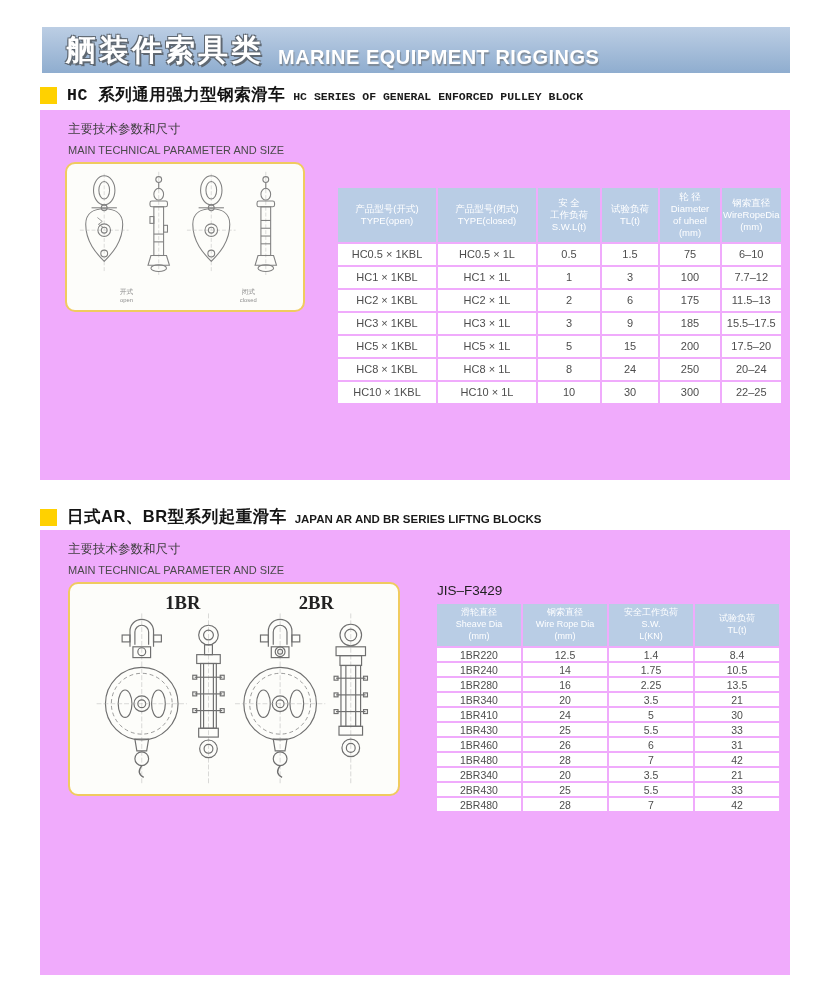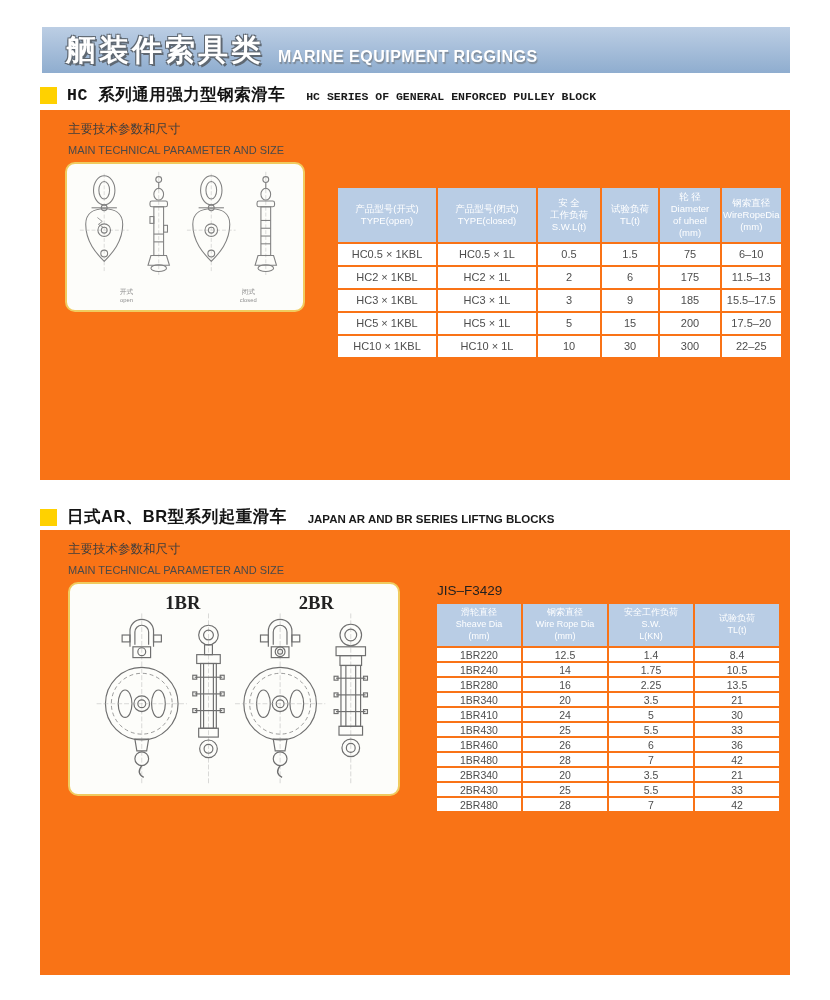--- a/index.html
+++ b/index.html
@@ -5,33 +5,33 @@
   html,body { margin:0; padding:0; background:#ffffff; }
   body { width:830px; height:1000px; font-family:"Liberation Sans", sans-serif; }
   .page { position:relative; width:802px; height:1000px; background:#fff; overflow:hidden; }
 
   
   .banner { position:absolute; left:42px; top:27px; width:748px; height:46px;
     background:linear-gradient(#bccee4,#8fadcf); display:flex; align-items:center;
     padding-left:24px; box-sizing:border-box; }
   .banner-zh { font-size:30px; font-weight:bold; color:#ffffff; letter-spacing:3px;
     text-shadow:2px 2px 0 #5f6872, -1px -1px 0 #5f6872, 1px -1px 0 #5f6872, -1px 1px 0 #5f6872; }
-  .banner-en { font-size:16px; font-weight:bold; color:#ffffff; margin-left:14px; margin-top:14px;
+  .banner-en { font-size:20px; font-weight:bold; color:#ffffff; margin-left:14px; margin-top:14px;
     letter-spacing:0.5px; text-shadow:1px 2px 1px #7e8a97; }
 
   
   .sec-head { position:absolute; left:40px; display:flex; align-items:center; }
   .sec1-head { top:84px;font-family:Liberation Mono, monospace; }
   .sec2-head { top:506px; }
   .bullet { width:17px; height:17px; background:#ffd100; margin-right:10px; flex:0 0 auto; }
   .sec-zh { font-size:16.5px; font-weight:bold; color:#141414; letter-spacing:0.5px; }
-  .sec-en { font-size:11.5px; font-weight:bold; color:#1a1a1a; margin-left:21px; margin-top:3px; }
+  .sec-en { font-size:11.5px; font-weight:bold; color:#1a1a1a; margin-left:8px; margin-top:3px; }
 
   
-  .panel { position:absolute; left:40px; width:750px; background:#f97316; }
+  .panel { position:absolute; left:40px; width:750px; background:#f0abfc; }
   .panel1 { top:110px; height:370px; }
   .panel2 { top:530px; height:445px; }
   .param-zh { position:absolute; left:28px; top:11px; font-size:12.5px; color:#3d3d3d; }
   .param-en { position:absolute; left:28px; top:28px; font-size:11px; color:#4a4a4a;margin-top:6px; }
 
   
   .draw-box { position:absolute; background:#fdfdfa; border:2px solid #f0cb5f; border-radius:10px; box-sizing:border-box; }
   .draw-box1 { left:25px; top:52px; width:240px; height:150px; }
   .draw-box2 { left:28px; top:52px; width:332px; height:214px;font-weight:bold; }
   .draw-box svg { display:block; width:100%; height:100%; }
@@ -172,20 +172,28 @@
       <tbody>
           <tr>
             <td>HC0.5 × 1KBL</td>
             <td>HC0.5 × 1L</td>
             <td>0.5</td>
             <td>1.5</td>
             <td>75</td>
             <td>6–10</td>
           </tr>
           <tr>
+            <td>HC1 × 1KBL</td>
+            <td>HC1 × 1L</td>
+            <td>1</td>
+            <td>3</td>
+            <td>100</td>
+            <td>7.7–12</td>
+          </tr>
+          <tr>
             <td>HC2 × 1KBL</td>
             <td>HC2 × 1L</td>
             <td>2</td>
             <td>6</td>
             <td>175</td>
             <td>11.5–13</td>
           </tr>
           <tr>
             <td>HC3 × 1KBL</td>
             <td>HC3 × 1L</td>
@@ -194,20 +202,28 @@
             <td>185</td>
             <td>15.5–17.5</td>
           </tr>
           <tr>
             <td>HC5 × 1KBL</td>
             <td>HC5 × 1L</td>
             <td>5</td>
             <td>15</td>
             <td>200</td>
             <td>17.5–20</td>
+          </tr>
+          <tr>
+            <td>HC8 × 1KBL</td>
+            <td>HC8 × 1L</td>
+            <td>8</td>
+            <td>24</td>
+            <td>250</td>
+            <td>20–24</td>
           </tr>
           <tr>
             <td>HC10 × 1KBL</td>
             <td>HC10 × 1L</td>
             <td>10</td>
             <td>30</td>
             <td>300</td>
             <td>22–25</td>
           </tr>
         </tbody>
@@ -378,21 +394,21 @@
           <tr>
             <td>1BR430</td>
             <td>25</td>
             <td>5.5</td>
             <td>33</td>
           </tr>
           <tr>
             <td>1BR460</td>
             <td>26</td>
             <td>6</td>
-            <td>36</td>
+            <td>31</td>
           </tr>
           <tr>
             <td>1BR480</td>
             <td>28</td>
             <td>7</td>
             <td>42</td>
           </tr>
           <tr>
             <td>2BR340</td>
             <td>20</td>

